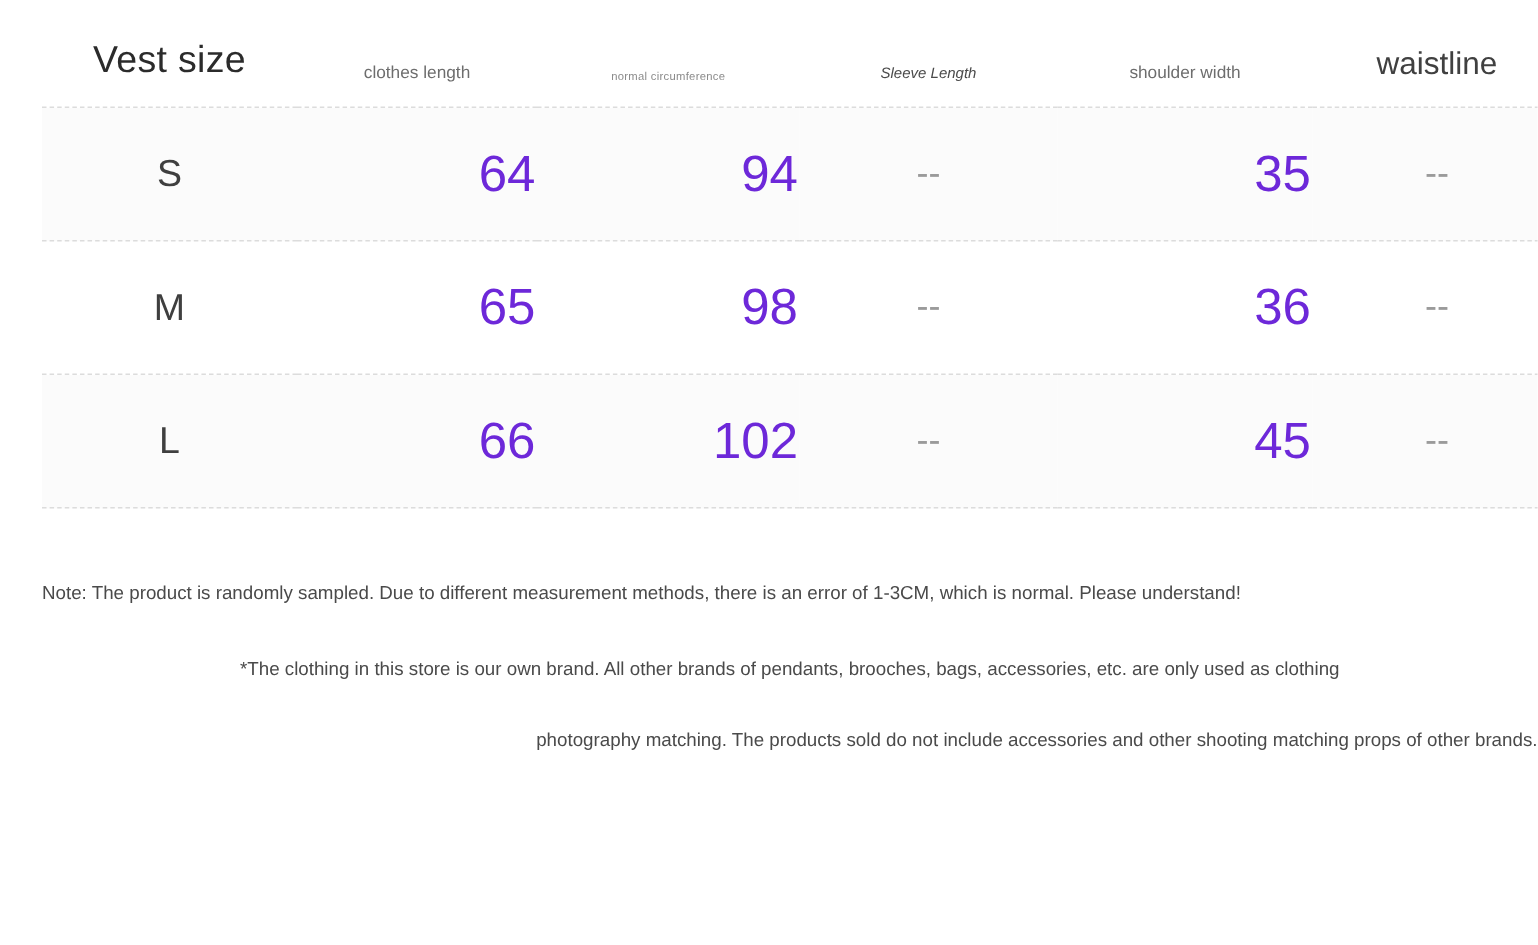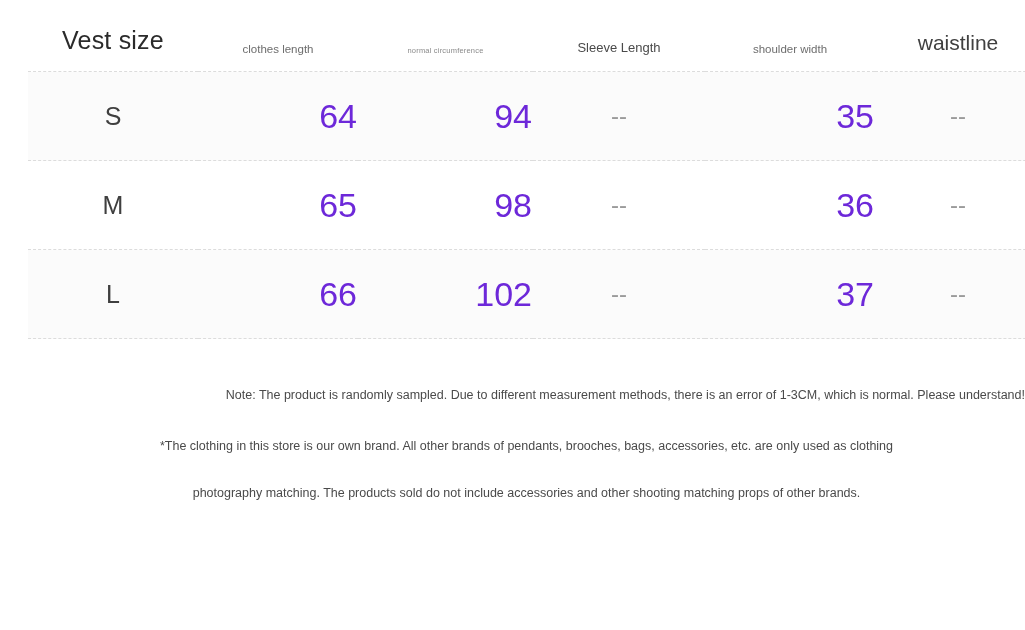--- a/index.html
+++ b/index.html
@@ -51,22 +51,23 @@
   .hdr-sm {
     font-size: 11.5px;
     color: #6d6d6d;
   }
   .hdr-xs {
     font-size: 7.5px;
     color: #8a8a8a;
     letter-spacing: .2px;
   }
   .hdr-md {
-    font-size: 13px;
+    font-size: 10px;
     color: #4a4a4a;
+    font-style: italic;
   }
   .hdr-lg {
     font-size: 21px;
     color: #404040;
   }
 
   .size-table tbody td {
     text-align: center;
     border-bottom: 1px dashed #dcdcdc;
     height: 86px;
@@ -95,29 +96,29 @@
   
   .notes {
     padding: 30px 0 0 0;
   }
   .note-line {
     font-size: 12.5px;
     color: #4a4a4a;
     line-height: 1.35;
   }
   .note-1 {
-    text-align: right;
+    text-align: left;
     margin: 18px 0 0 0;
   }
   .note-2 {
     text-align: center;
     margin: 34px 0 0 0;
   }
   .note-3 {
-    text-align: center;
+    text-align: right;
     margin: 30px 0 12px 0;
   }
 </style>
 </head>
 <body>
 
 <div class="sheet">
 
   <table class="size-table">
     <colgroup>
@@ -153,21 +154,21 @@
         <td class="cell-val">98</td>
         <td class="cell-dash">--</td>
         <td class="cell-val">36</td>
         <td class="cell-dash">--</td>
       </tr>
       <tr>
         <td class="cell-label">L</td>
         <td class="cell-val">66</td>
         <td class="cell-val">102</td>
         <td class="cell-dash">--</td>
-        <td class="cell-val">37</td>
+        <td class="cell-val">45</td>
         <td class="cell-dash">--</td>
       </tr>
     </tbody>
   </table>
 
   <div class="notes">
     <p class="note-line note-1">Note: The product is randomly sampled. Due to different measurement methods, there is an error of 1-3CM, which is normal. Please understand!</p>
     <p class="note-line note-2">*The clothing in this store is our own brand. All other brands of pendants, brooches, bags, accessories, etc. are only used as clothing</p>
     <p class="note-line note-3">photography matching. The products sold do not include accessories and other shooting matching props of other brands.</p>
   </div>

